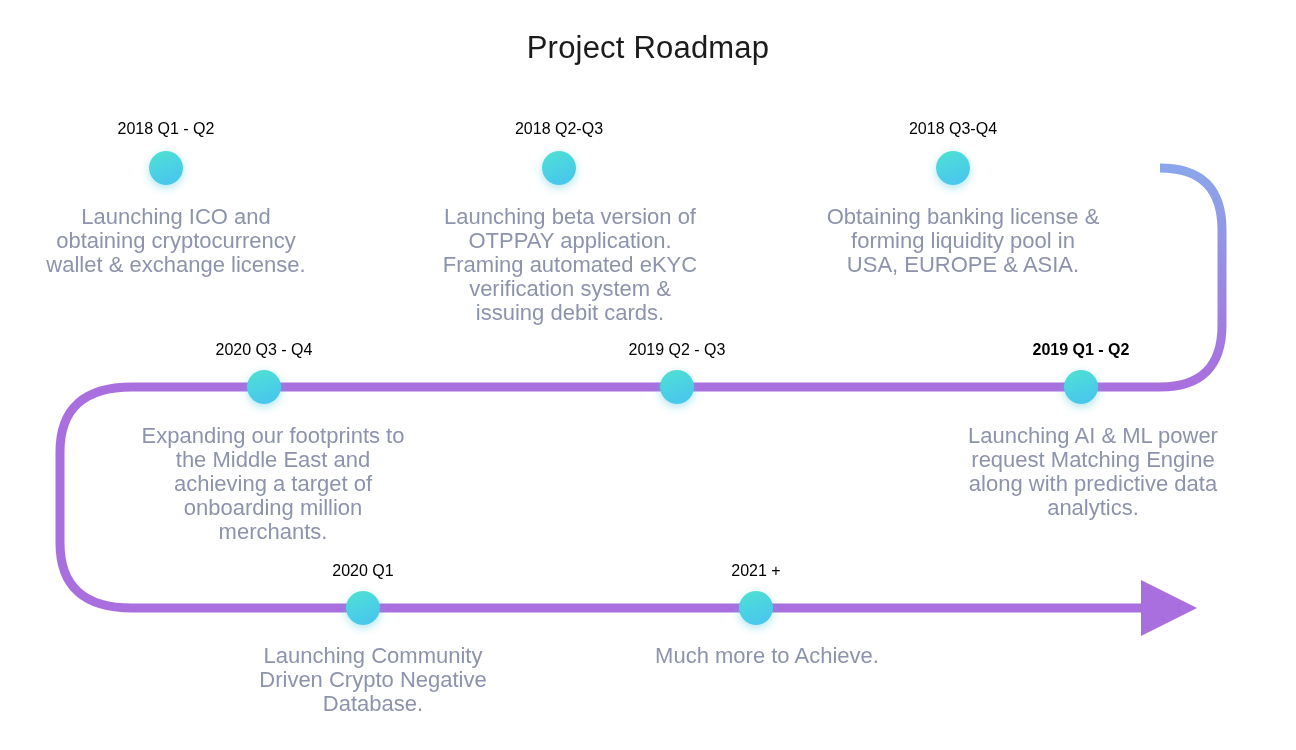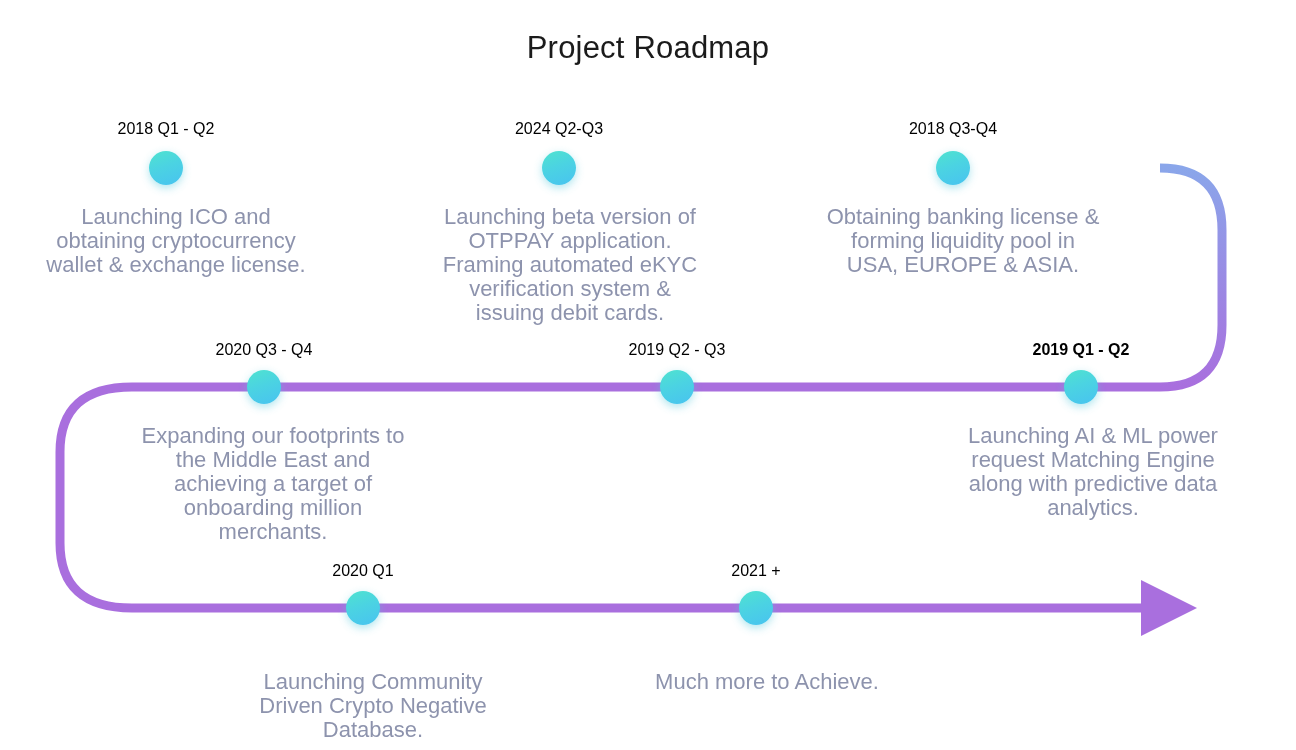--- a/index.html
+++ b/index.html
@@ -67,21 +67,21 @@
     margin-top: -17px;
     background: linear-gradient(160deg, #4fe3cf 0%, #4bd3e2 45%, #48c3f0 100%);
     box-shadow: 0 3px 9px rgba(80, 200, 220, 0.45);
   }
 
   .row1-date  { top: 120px; }
   .row1-desc  { top: 205px; }
   .row2-date  { top: 341px; }
   .row2-desc  { top: 424px; }
   .row3-date  { top: 562px; }
-  .row3-desc  { top: 670px; }
+  .row3-desc  { top: 644px; }
 </style>
 </head>
 <body>
 
 <div id="roadmap-canvas">
 
   <div class="page-title">Project Roadmap</div>
 
   <svg class="timeline-svg" viewBox="0 0 1296 750">
     <defs>
@@ -106,21 +106,21 @@
     <path d="M 132 608 L 1145 608" fill="none" stroke="#a96fde" stroke-width="9" stroke-linecap="butt"></path>
 
     <polygon points="1141,580 1197,608 1141,636" fill="#a96fde"></polygon>
   </svg>
 
   <div class="node-dot" style="left:166px; top:168px;"></div>
   <div class="milestone row1-date" style="left:166px;">2018 Q1 - Q2</div>
   <div class="milestone row1-desc milestone-desc" style="left:176px; width:260px; margin-left:-130px;">Launching ICO and obtaining cryptocurrency wallet &amp; exchange license.</div>
 
   <div class="node-dot" style="left:559px; top:168px;"></div>
-  <div class="milestone row1-date" style="left:559px;">2024 Q2-Q3</div>
+  <div class="milestone row1-date" style="left:559px;">2018 Q2-Q3</div>
   <div class="milestone row1-desc milestone-desc" style="left:570px; width:272px; margin-left:-136px;">Launching beta version of OTPPAY application. Framing automated eKYC verification system &amp; issuing debit cards.</div>
 
   <div class="node-dot" style="left:953px; top:168px;"></div>
   <div class="milestone row1-date" style="left:953px;">2018 Q3-Q4</div>
   <div class="milestone row1-desc milestone-desc" style="left:963px; width:280px; margin-left:-140px;">Obtaining banking license &amp; forming liquidity pool in USA, EUROPE &amp; ASIA.</div>
 
   <div class="node-dot" style="left:1081px; top:387px;"></div>
   <div class="milestone row2-date" style="left:1081px;font-weight:bold;">2019 Q1 - Q2</div>
   <div class="milestone row2-desc milestone-desc" style="left:1093px; width:250px; margin-left:-125px;">Launching AI &amp; ML power request Matching Engine along with predictive data analytics.</div>
 

